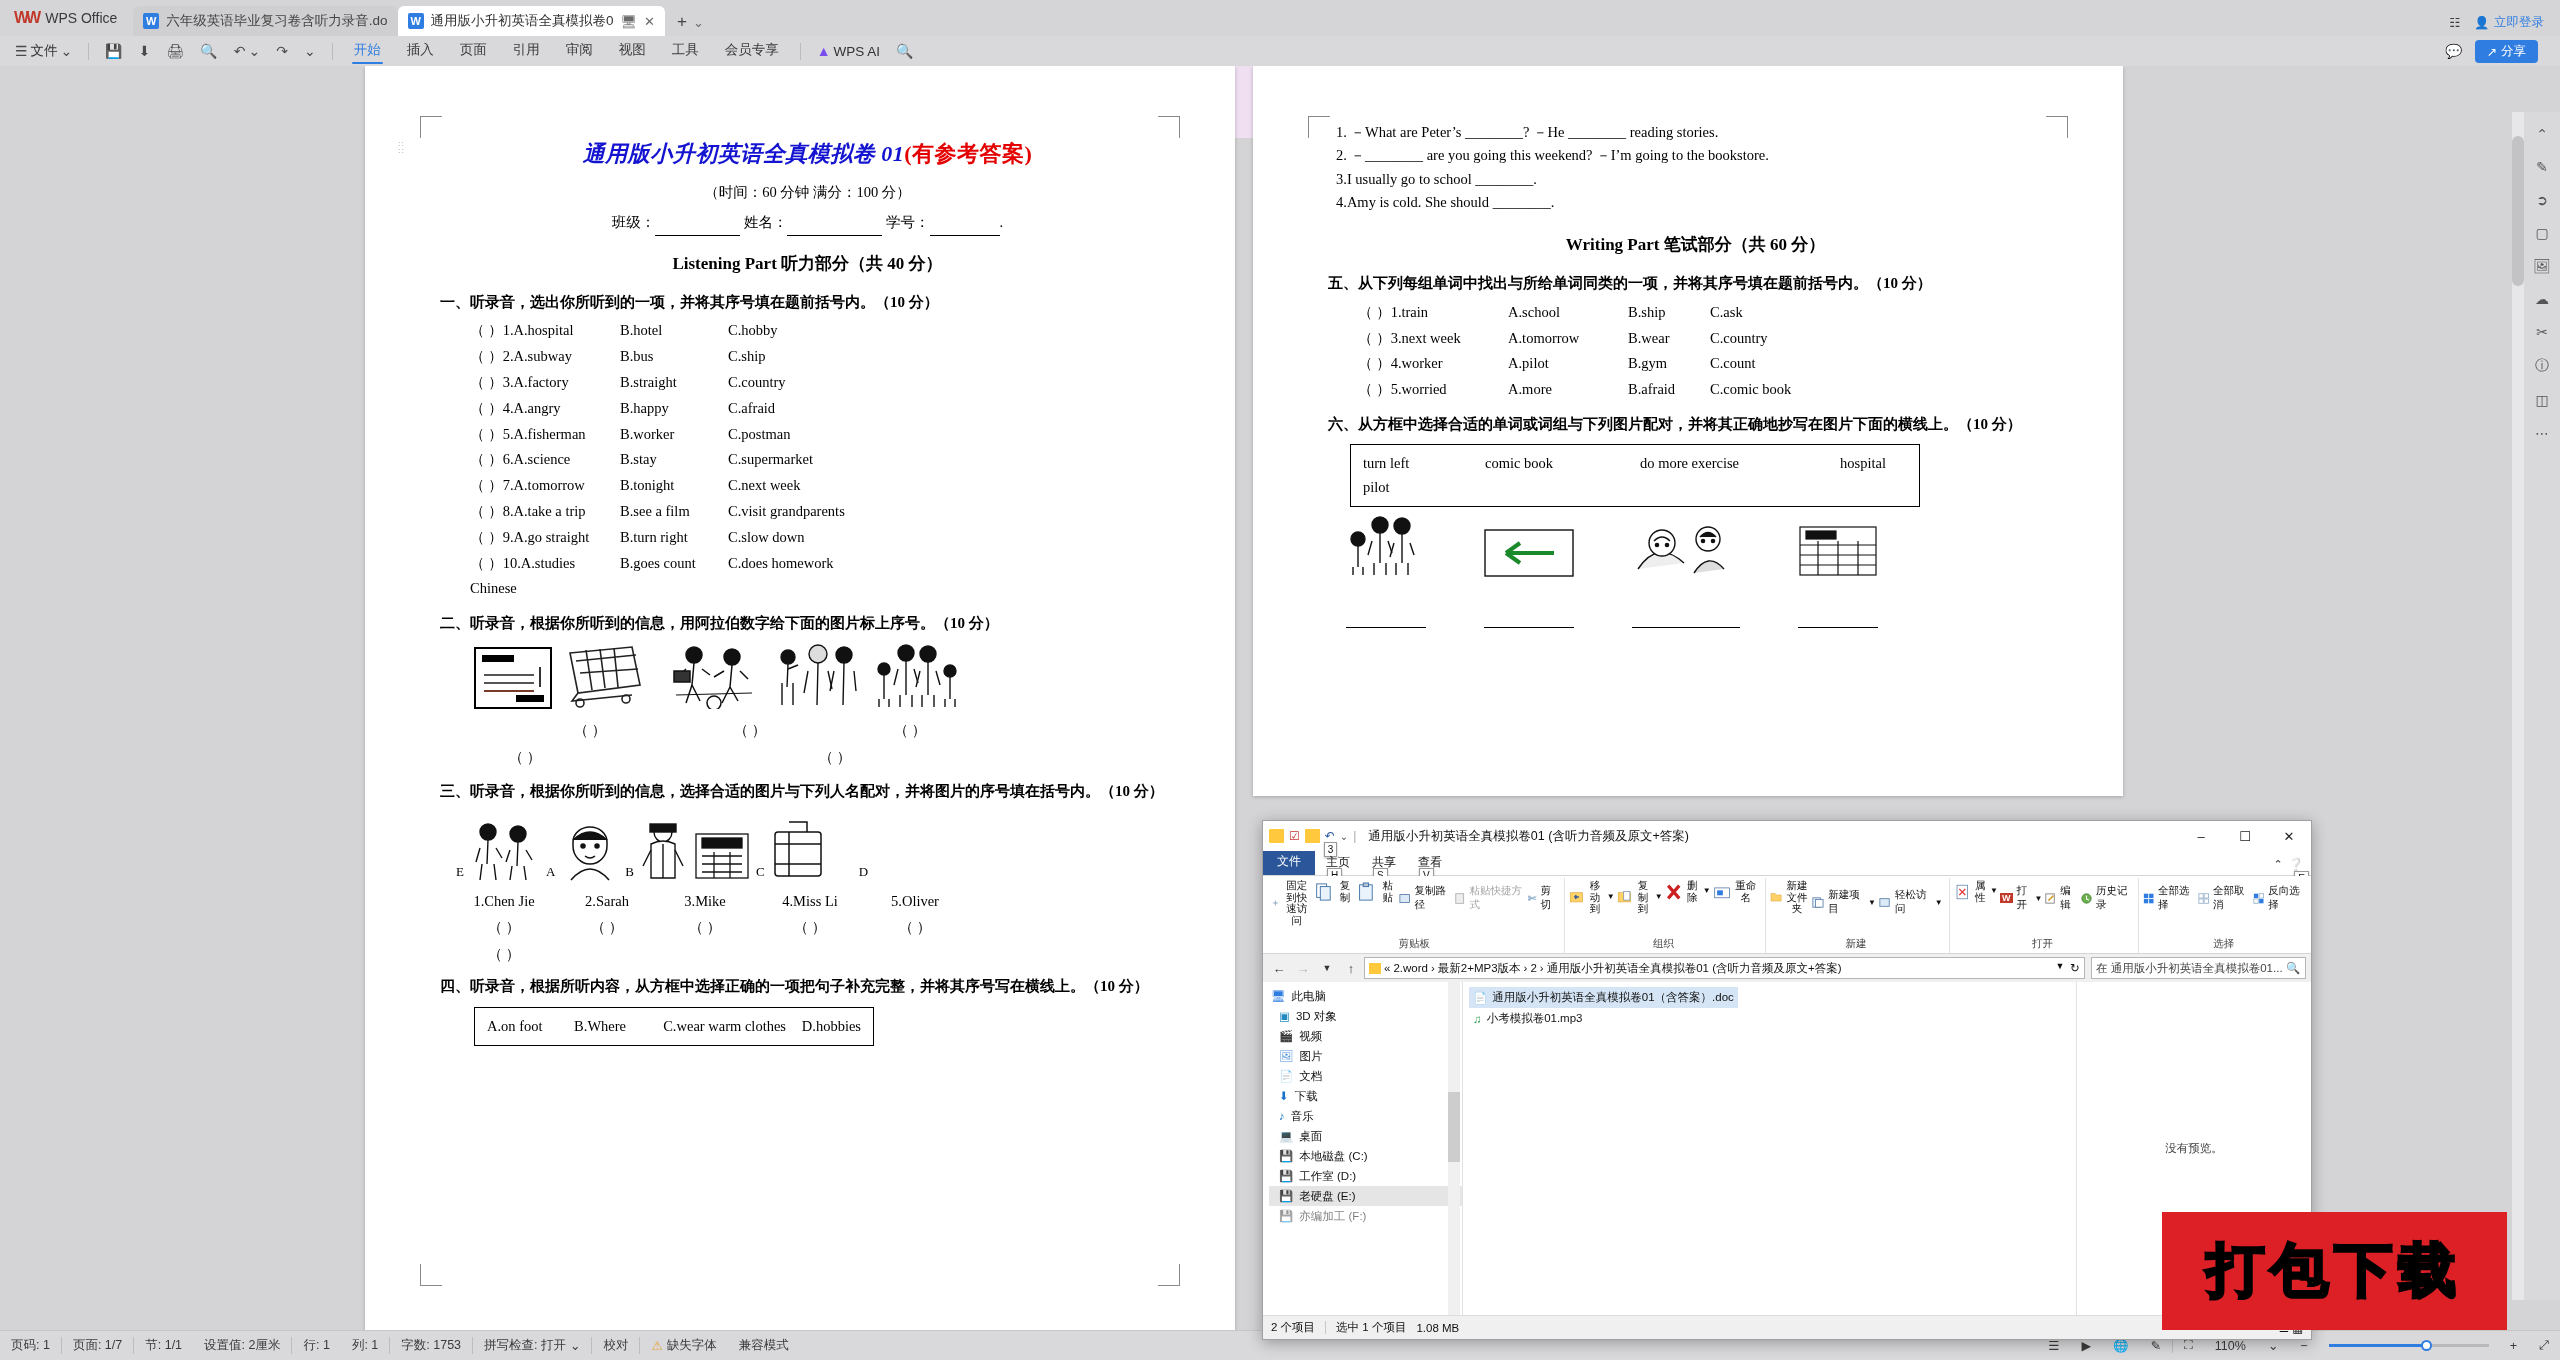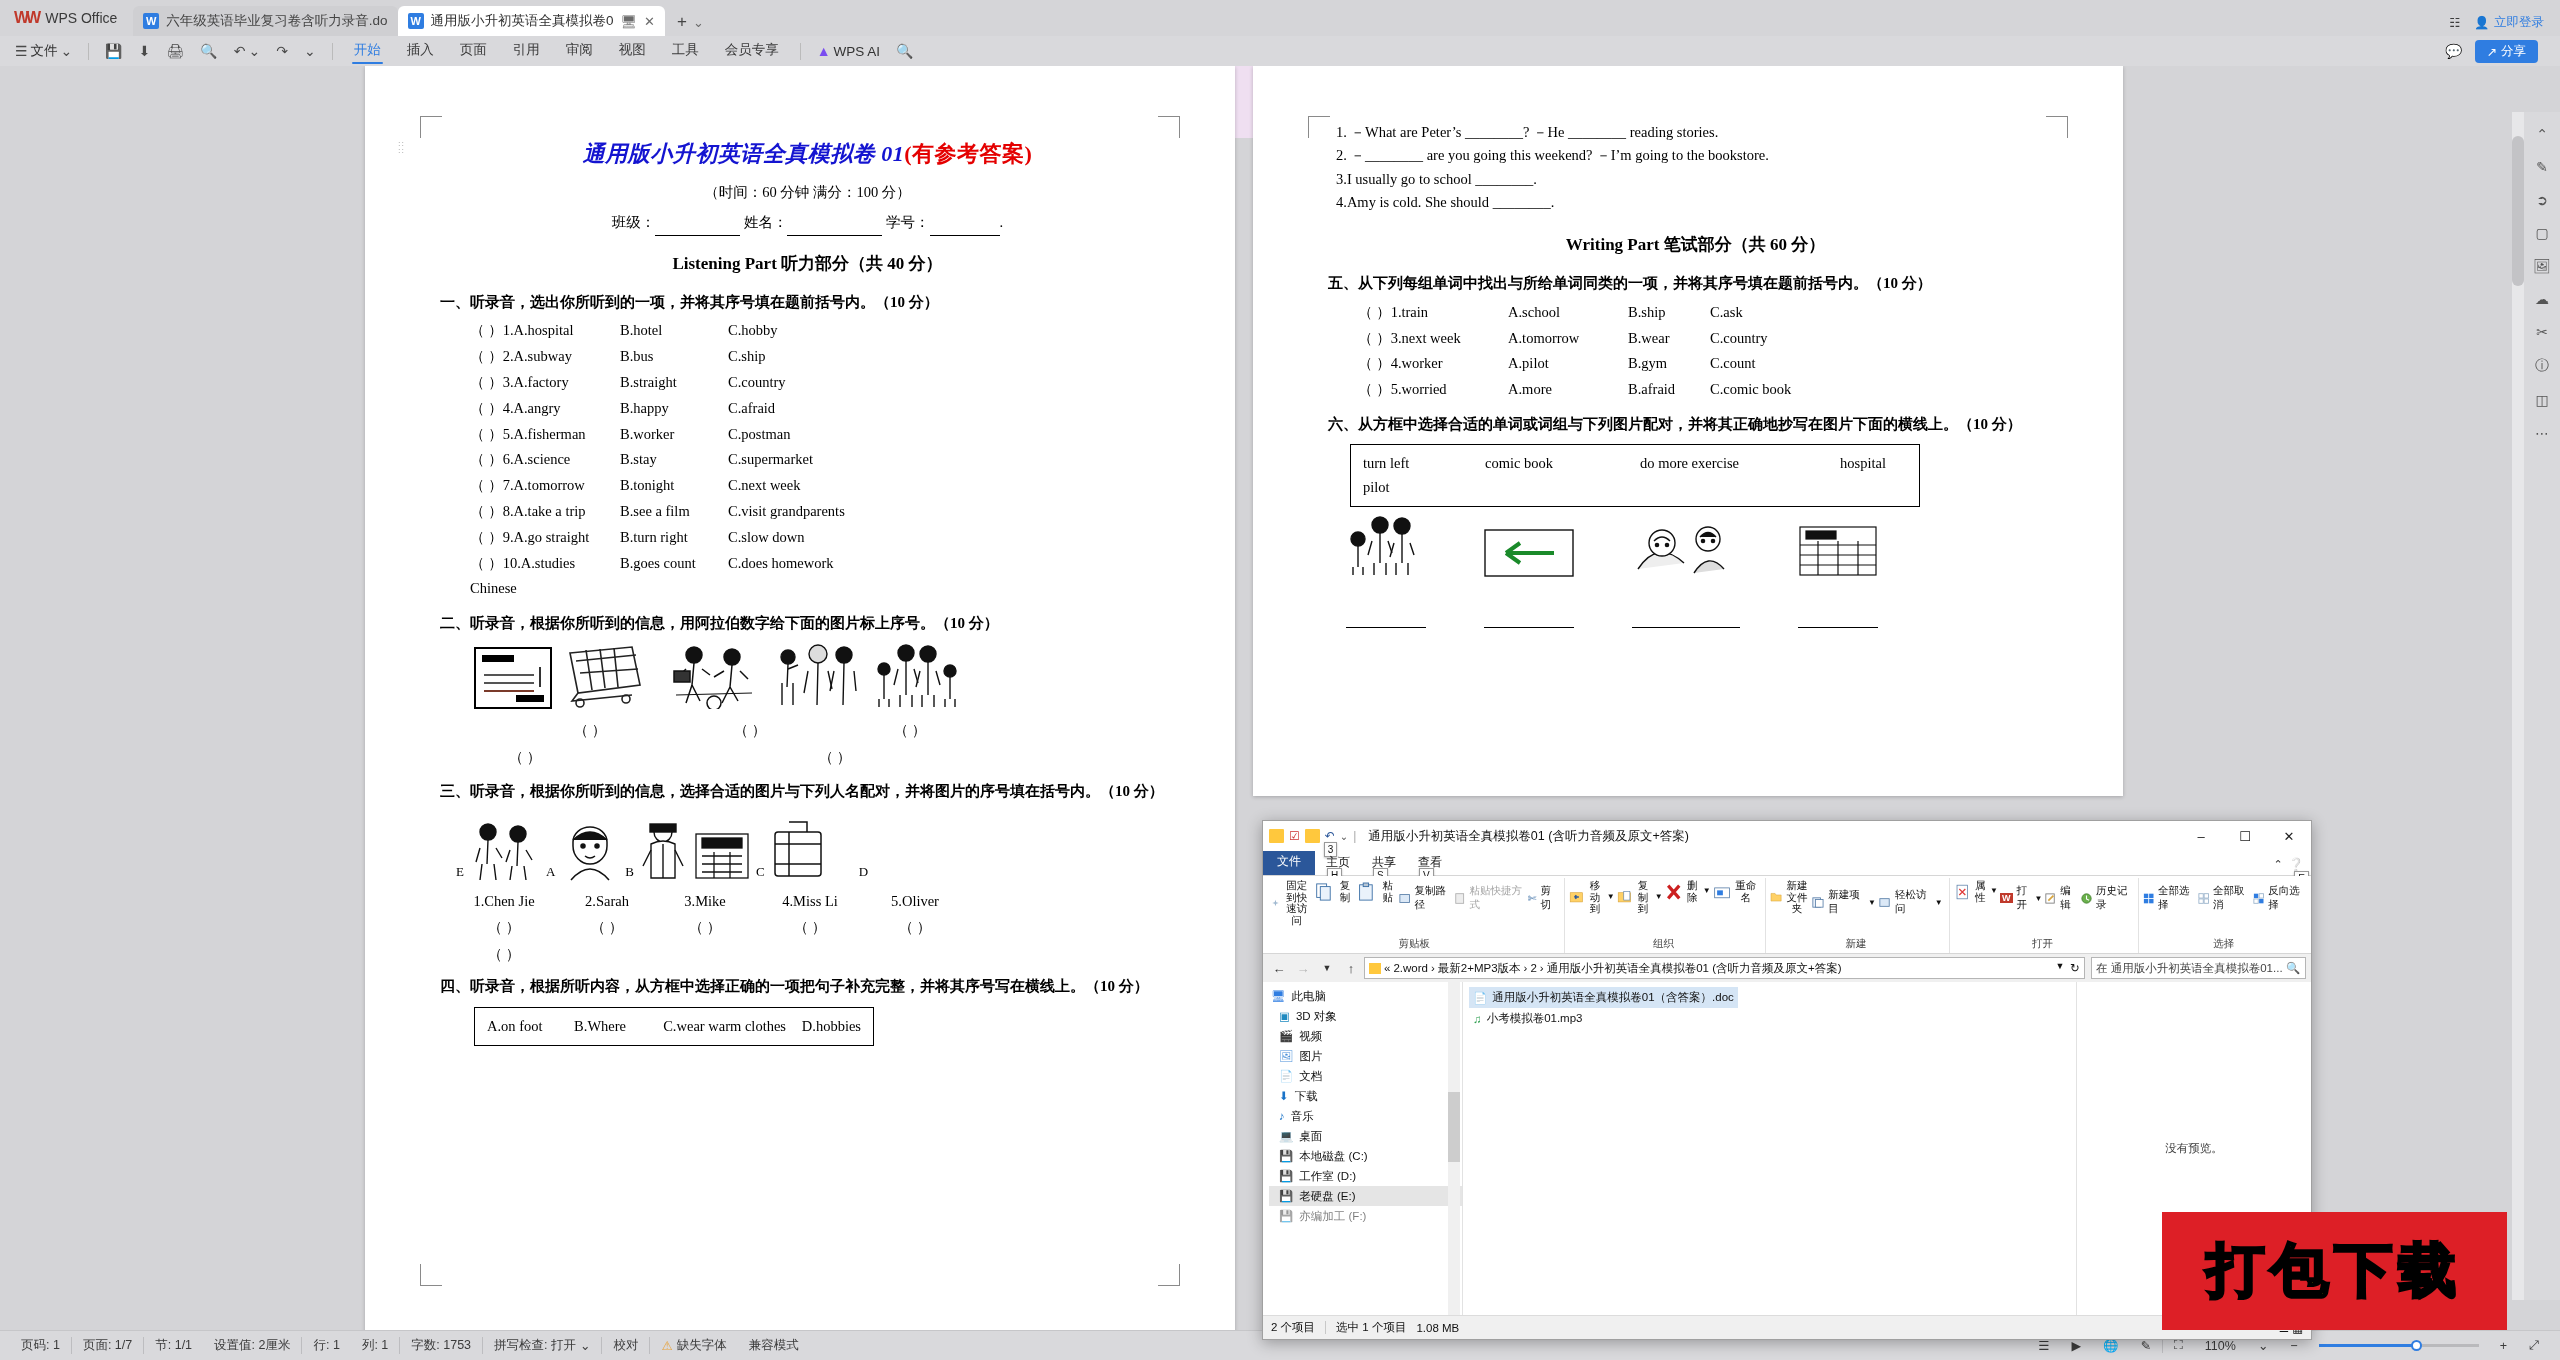--- a/index.html
+++ b/index.html
@@ -130,21 +130,21 @@
 
   
   .rail { position:absolute; right:0; top:46px; width:36px; bottom:30px; background:#d9d9dc;
      display:flex; flex-direction:column; align-items:center; gap:17px; padding-top:14px; font-size:14px; color:#555; }
 
   
   .vscroll { position:absolute; right:36px; top:46px; bottom:30px; width:12px; background:#e7e7e9; }
   .vthumb { position:absolute; right:36px; top:70px; width:12px; height:150px; background:#c3c3c6; border-radius:6px; }
 
   
-  .statusbar { height:30px; background:#d9d9dc; display:flex; align-items:center; gap:0; padding:0 10px;
+  .statusbar { height:30px; background:#d9d9dc; display:flex; align-items:center; gap:0; padding:0 0;
      font-size:12.5px; color:#3b3b3b; border-top:1px solid #c6c6c9; }
   .sb { padding:0 11px; display:flex; align-items:center; gap:4px; }
   .sb.div { border-left:1px solid #bdbdc0; }
   .sb-right { margin-left:auto; display:flex; align-items:center; gap:0; }
   .zslider { width:160px; height:3px; background:#b9b9bc; position:relative; margin:0 10px; }
   .zfill { position:absolute; left:0; top:0; height:3px; width:97px; background:#2f7de1; }
   .zknob { position:absolute; left:92px; top:-4px; width:11px; height:11px; border-radius:50%; background:#fff; border:2px solid #2f7de1; }
   .warn { color:#e8a33d; }
 </style>
 </head>

